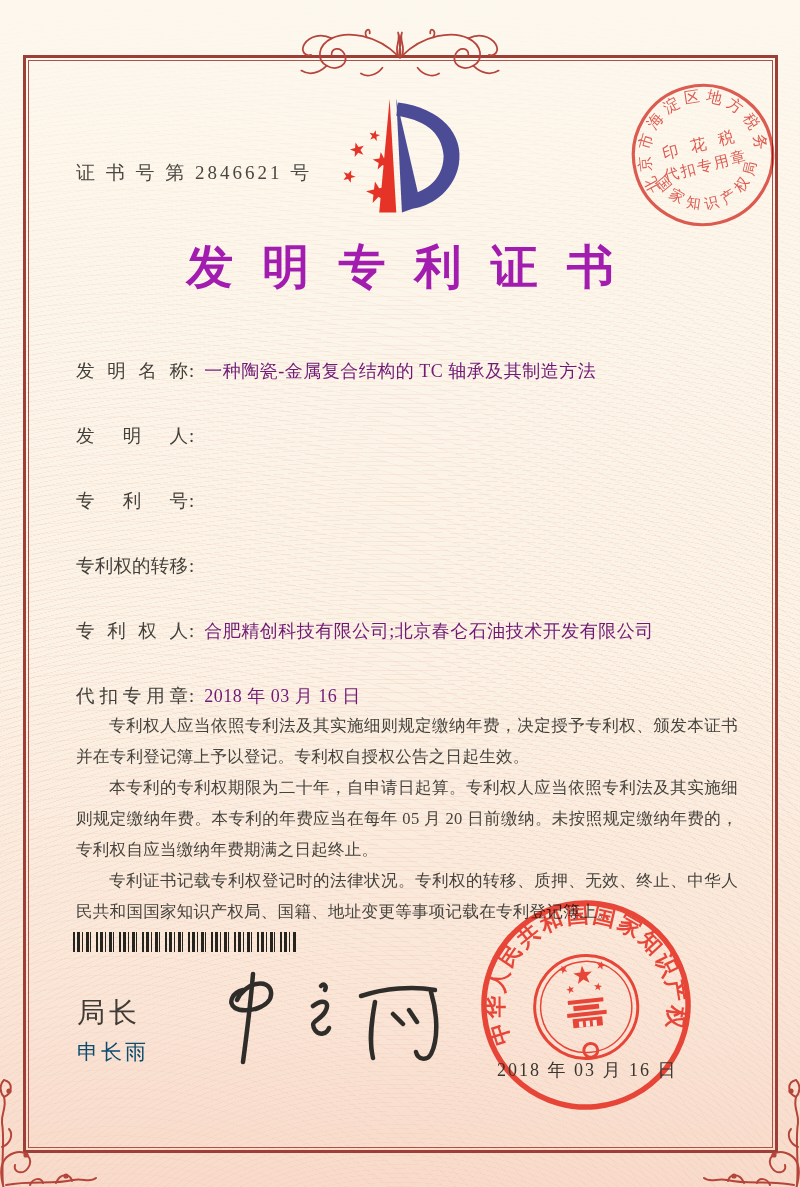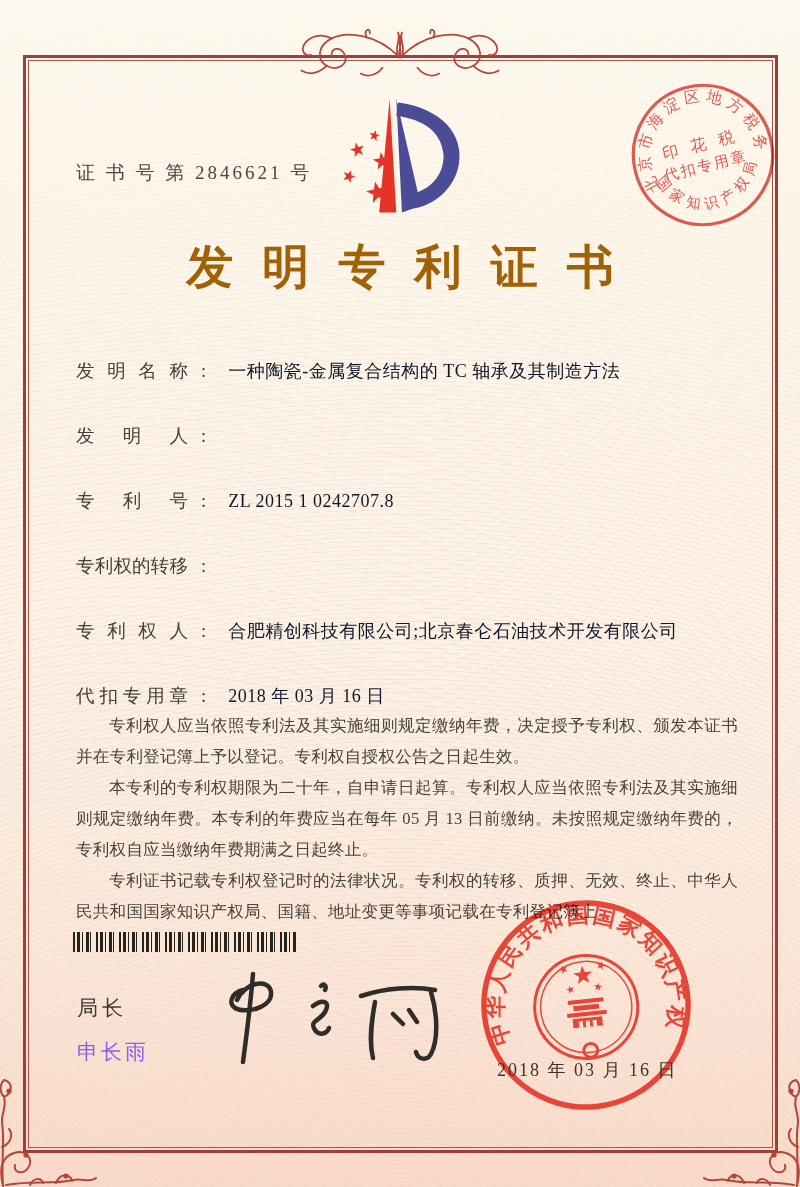--- a/index.html
+++ b/index.html
@@ -26,42 +26,42 @@
   #sheet{position:absolute;inset:0;z-index:1;}
 
   .frame{position:absolute;left:23px;top:55px;right:22px;bottom:34px;border:3px solid #9d3f36;}
   .frame-inner{position:absolute;inset:2px;border:1px solid #a8524a;}
 
   .cert-no{position:absolute;left:76px;top:124px;font-size:19px;color:#4a4742;letter-spacing:3px;margin-top:36px;}
 
   .logo{position:absolute;left:330px;top:86px;width:142px;height:142px;}
 
   .title{position:absolute;left:0;right:0;top:236px;text-align:center;}
-  .title span{font-size:47px;font-weight:600;color:#a16207;letter-spacing:0.62em;margin-right:-0.62em;}
+  .title span{font-size:47px;font-weight:600;color:#a21caf;letter-spacing:0.62em;margin-right:-0.62em;}
 
   .fields{position:absolute;left:76px;top:358px;right:56px;}
-  .field-row{display:flex;align-items:center;margin-bottom:39px;line-height:26px;gap:12px;}
+  .field-row{display:flex;align-items:center;margin-bottom:39px;line-height:26px;}
   .field-label{display:inline-block;width:112px;font-size:18.5px;color:#44413c;
     text-align:justify;text-align-last:justify;flex:0 0 112px;}
   .field-colon{font-size:18.5px;color:#44413c;margin:0 10px 0 1px;}
-  .field-value{font-size:18px;color:#0f172a;letter-spacing:0.5px;}
+  .field-value{font-size:18px;color:#701a75;letter-spacing:0.5px;}
 
   .paras{position:absolute;left:76px;right:62px;top:710px;}
   .paras p{margin:0;font-size:16.5px;line-height:1.88;color:#46433d;text-indent:2em;
     text-align:justify;letter-spacing:0.3px;}
 
   .barcode{position:absolute;left:73px;top:932px;width:223px;height:20px;
     background:repeating-linear-gradient(90deg,
       #26241f 0 2px, rgba(0,0,0,0) 2px 4px, #26241f 4px 7px, rgba(0,0,0,0) 7px 9px,
       #26241f 9px 10px, rgba(0,0,0,0) 10px 13px, #26241f 13px 16px, rgba(0,0,0,0) 16px 17px,
       #26241f 17px 18px, rgba(0,0,0,0) 18px 23px);
   }
 
-  .signer-title{position:absolute;left:77px;top:994px;font-size:21px;color:#3f3c37;letter-spacing:4px;}
-  .signer-name{position:absolute;left:77px;top:1038px;font-size:21px;color:#8b5cf6;letter-spacing:3px;}
+  .signer-title{position:absolute;left:77px;top:994px;font-size:28px;color:#3f3c37;letter-spacing:4px;}
+  .signer-name{position:absolute;left:77px;top:1038px;font-size:21px;color:#0c4a6e;letter-spacing:3px;}
   .signature{position:absolute;left:185px;top:968px;width:285px;height:105px;}
 
   .main-seal{position:absolute;left:477px;top:896px;width:218px;height:218px;
     transform:rotate(-6deg);mix-blend-mode:multiply;opacity:0.93;}
   .issue-date{position:absolute;left:497px;top:1058px;font-size:18px;color:#3b3530;letter-spacing:2px;z-index:3;}
 
   .tax-seal{position:absolute;left:612px;top:64px;width:182px;height:182px;
     transform:rotate(-14deg);mix-blend-mode:multiply;opacity:0.9;}
 
   .ornament-top{position:absolute;left:273px;top:24px;width:254px;height:58px;}
@@ -169,41 +169,40 @@
         <span class="field-colon">:</span>
       <span class="field-value">一种陶瓷-金属复合结构的 TC 轴承及其制造方法</span>
     </div>
     <div class="field-row">
       <span class="field-label">发明人</span>
         <span class="field-colon">:</span>
     </div>
     <div class="field-row">
       <span class="field-label">专利号</span>
         <span class="field-colon">:</span>
-      <span class="field-value">ZL 2015 1 0242707.8</span>
     </div>
     <div class="field-row">
       <span class="field-label">专利权的转移</span>
         <span class="field-colon">:</span>
     </div>
     <div class="field-row">
       <span class="field-label">专利权人</span>
         <span class="field-colon">:</span>
       <span class="field-value">合肥精创科技有限公司;北京春仑石油技术开发有限公司</span>
     </div>
     <div class="field-row">
       <span class="field-label">代扣专用章</span>
         <span class="field-colon">:</span>
       <span class="field-value">2018 年 03 月 16 日</span>
     </div>
   </div>
 
   <div class="paras">
     <p>专利权人应当依照专利法及其实施细则规定缴纳年费，决定授予专利权、颁发本证书并在专利登记簿上予以登记。专利权自授权公告之日起生效。</p>
-    <p>本专利的专利权期限为二十年，自申请日起算。专利权人应当依照专利法及其实施细则规定缴纳年费。本专利的年费应当在每年 05 月 13 日前缴纳。未按照规定缴纳年费的，专利权自应当缴纳年费期满之日起终止。</p>
+    <p>本专利的专利权期限为二十年，自申请日起算。专利权人应当依照专利法及其实施细则规定缴纳年费。本专利的年费应当在每年 05 月 20 日前缴纳。未按照规定缴纳年费的，专利权自应当缴纳年费期满之日起终止。</p>
     <p>专利证书记载专利权登记时的法律状况。专利权的转移、质押、无效、终止、中华人民共和国国家知识产权局、国籍、地址变更等事项记载在专利登记簿上。</p>
   </div>
 
   <div class="barcode"></div>
 
   <div class="signer-title">局长</div>
   <div class="signer-name">申长雨</div>
 
   <svg class="signature" viewBox="0 0 285 105">
     <g fill="none" stroke="#2f2d2a" stroke-width="4.5" stroke-linecap="round" stroke-linejoin="round">

